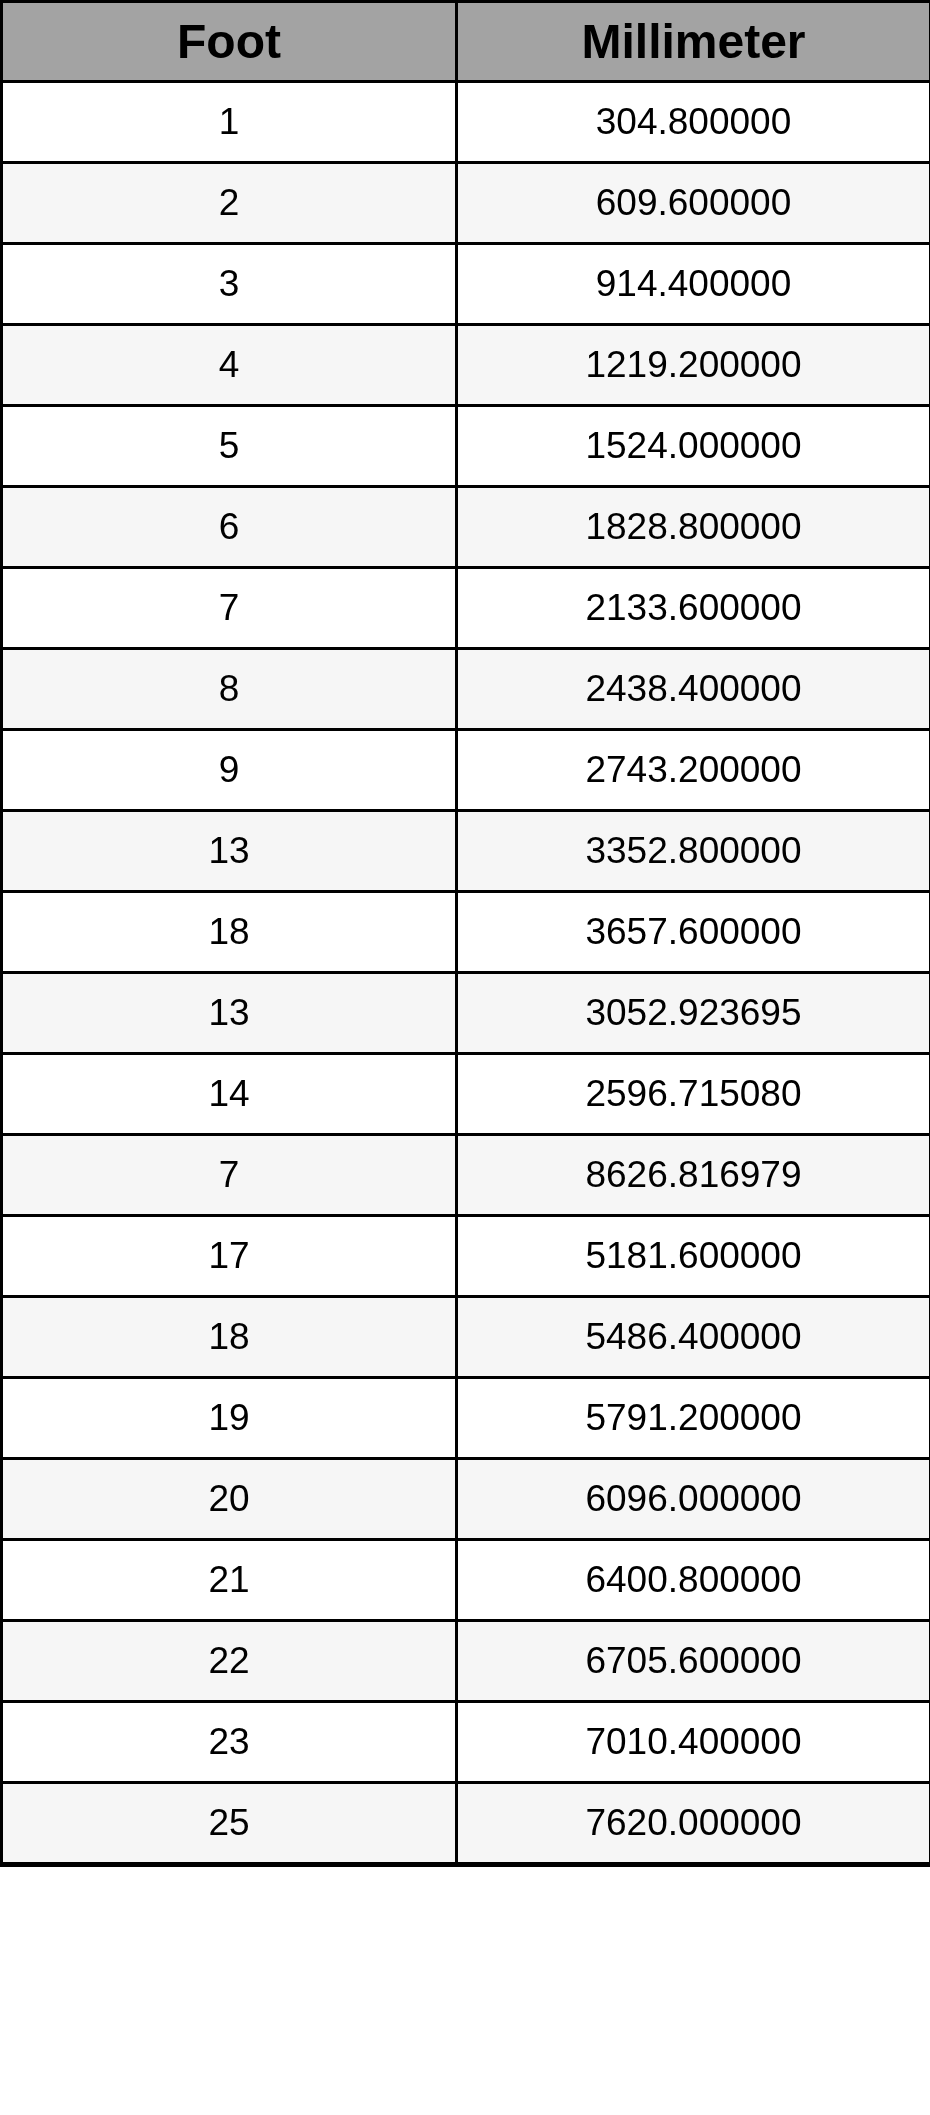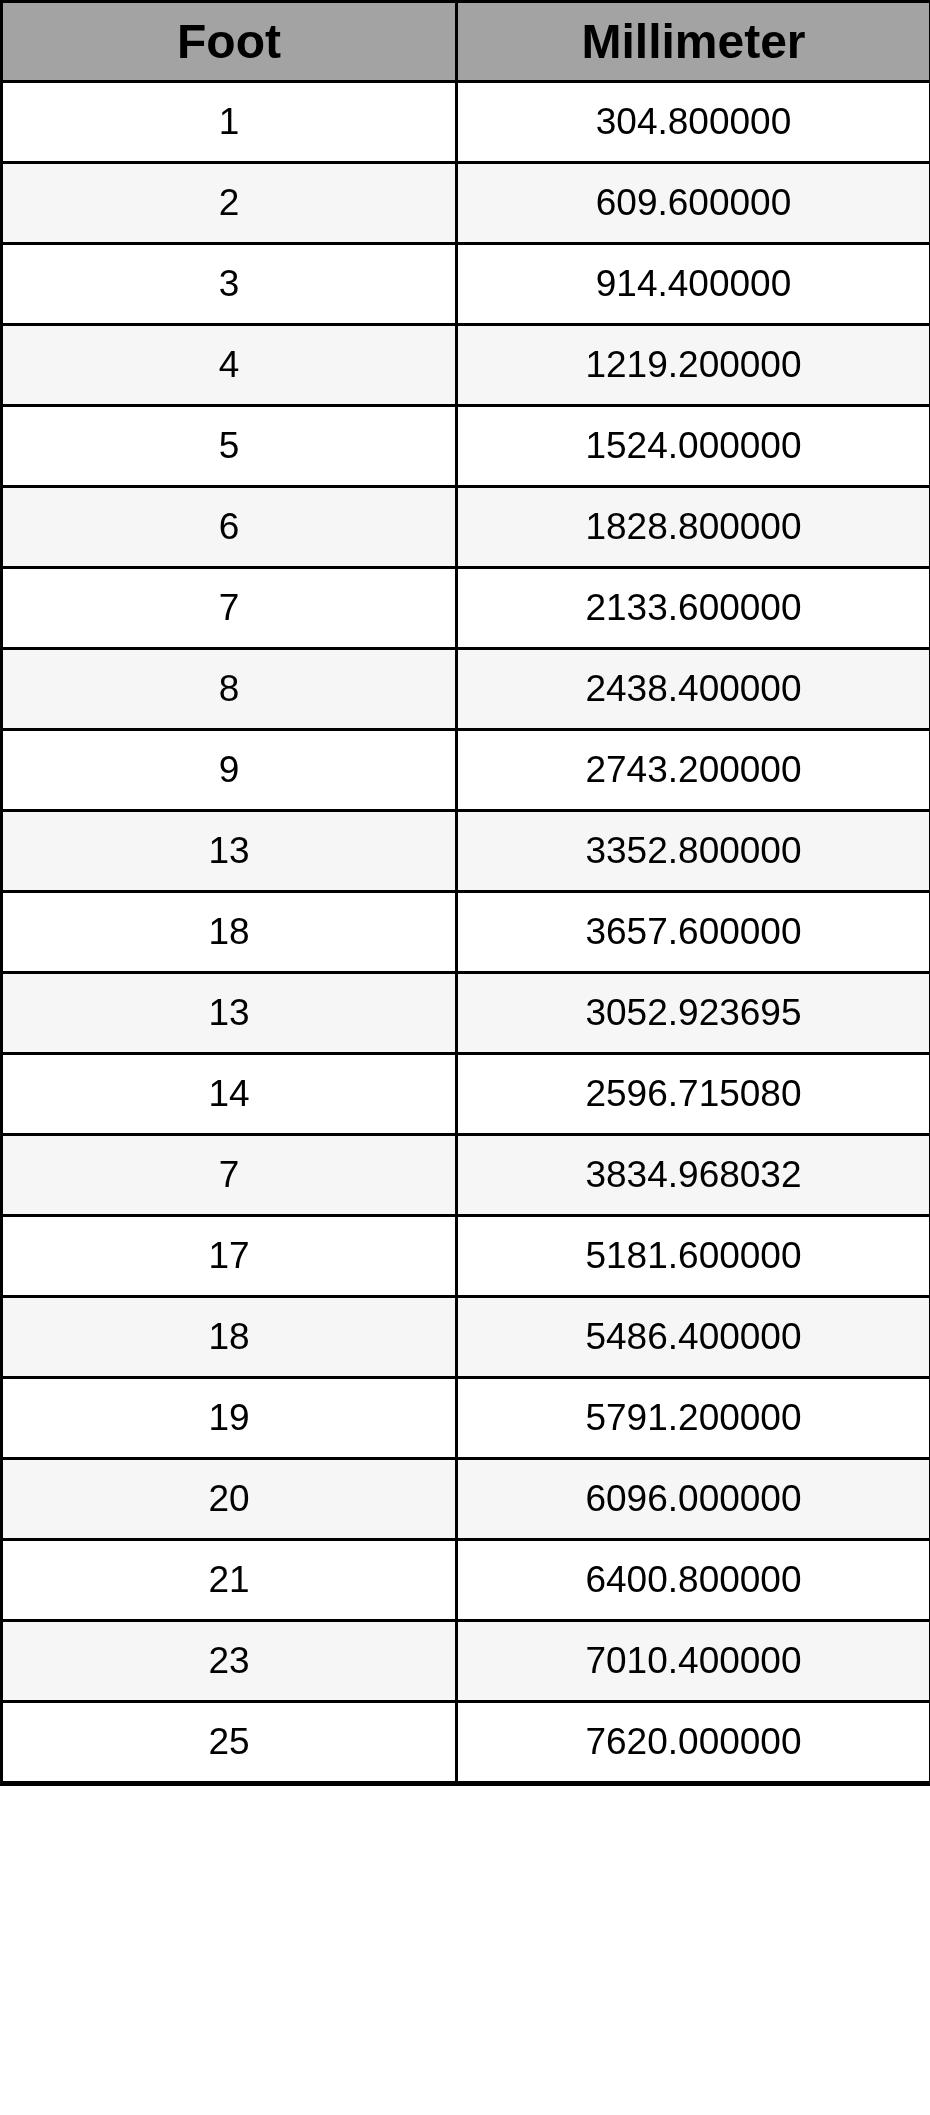--- a/index.html
+++ b/index.html
@@ -103,21 +103,21 @@
     <tr>
       <td>13</td>
       <td>3052.923695</td>
     </tr>
     <tr>
       <td>14</td>
       <td>2596.715080</td>
     </tr>
     <tr>
       <td>7</td>
-      <td>3834.968032</td>
+      <td>8626.816979</td>
     </tr>
     <tr>
       <td>17</td>
       <td>5181.600000</td>
     </tr>
     <tr>
       <td>18</td>
       <td>5486.400000</td>
     </tr>
     <tr>
@@ -126,20 +126,24 @@
     </tr>
     <tr>
       <td>20</td>
       <td>6096.000000</td>
     </tr>
     <tr>
       <td>21</td>
       <td>6400.800000</td>
     </tr>
     <tr>
+      <td>22</td>
+      <td>6705.600000</td>
+    </tr>
+    <tr>
       <td>23</td>
       <td>7010.400000</td>
     </tr>
     <tr>
       <td>25</td>
       <td>7620.000000</td>
     </tr>
   </tbody>
 </table>
 

